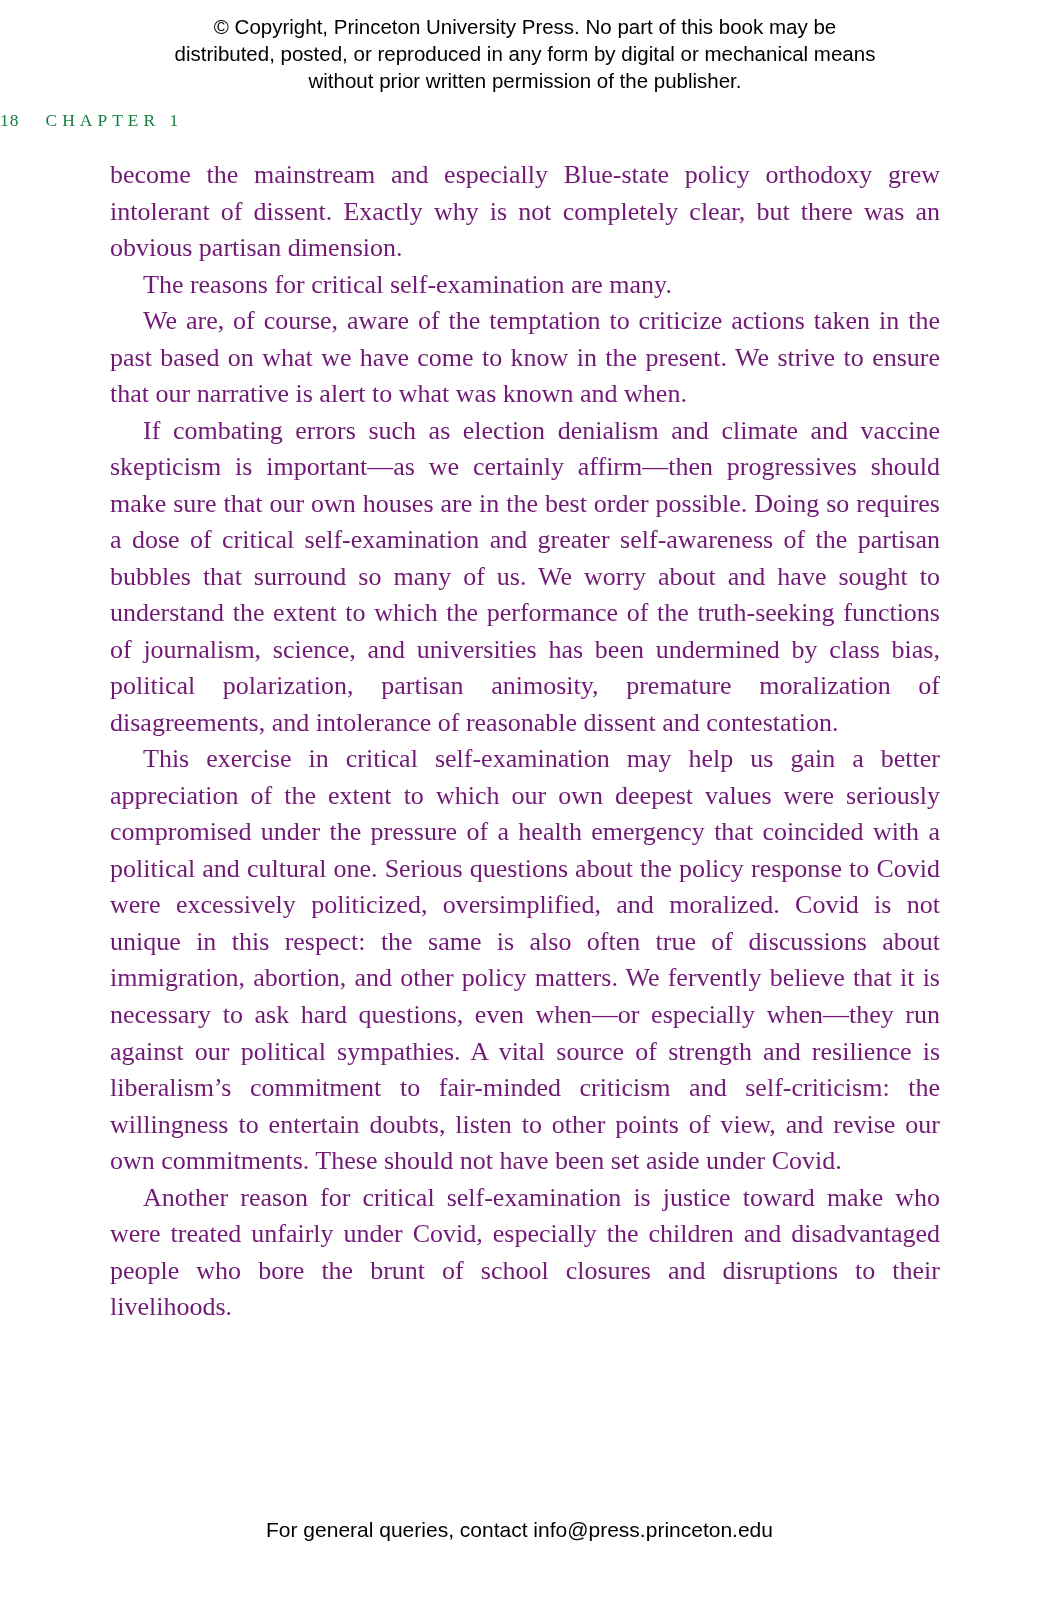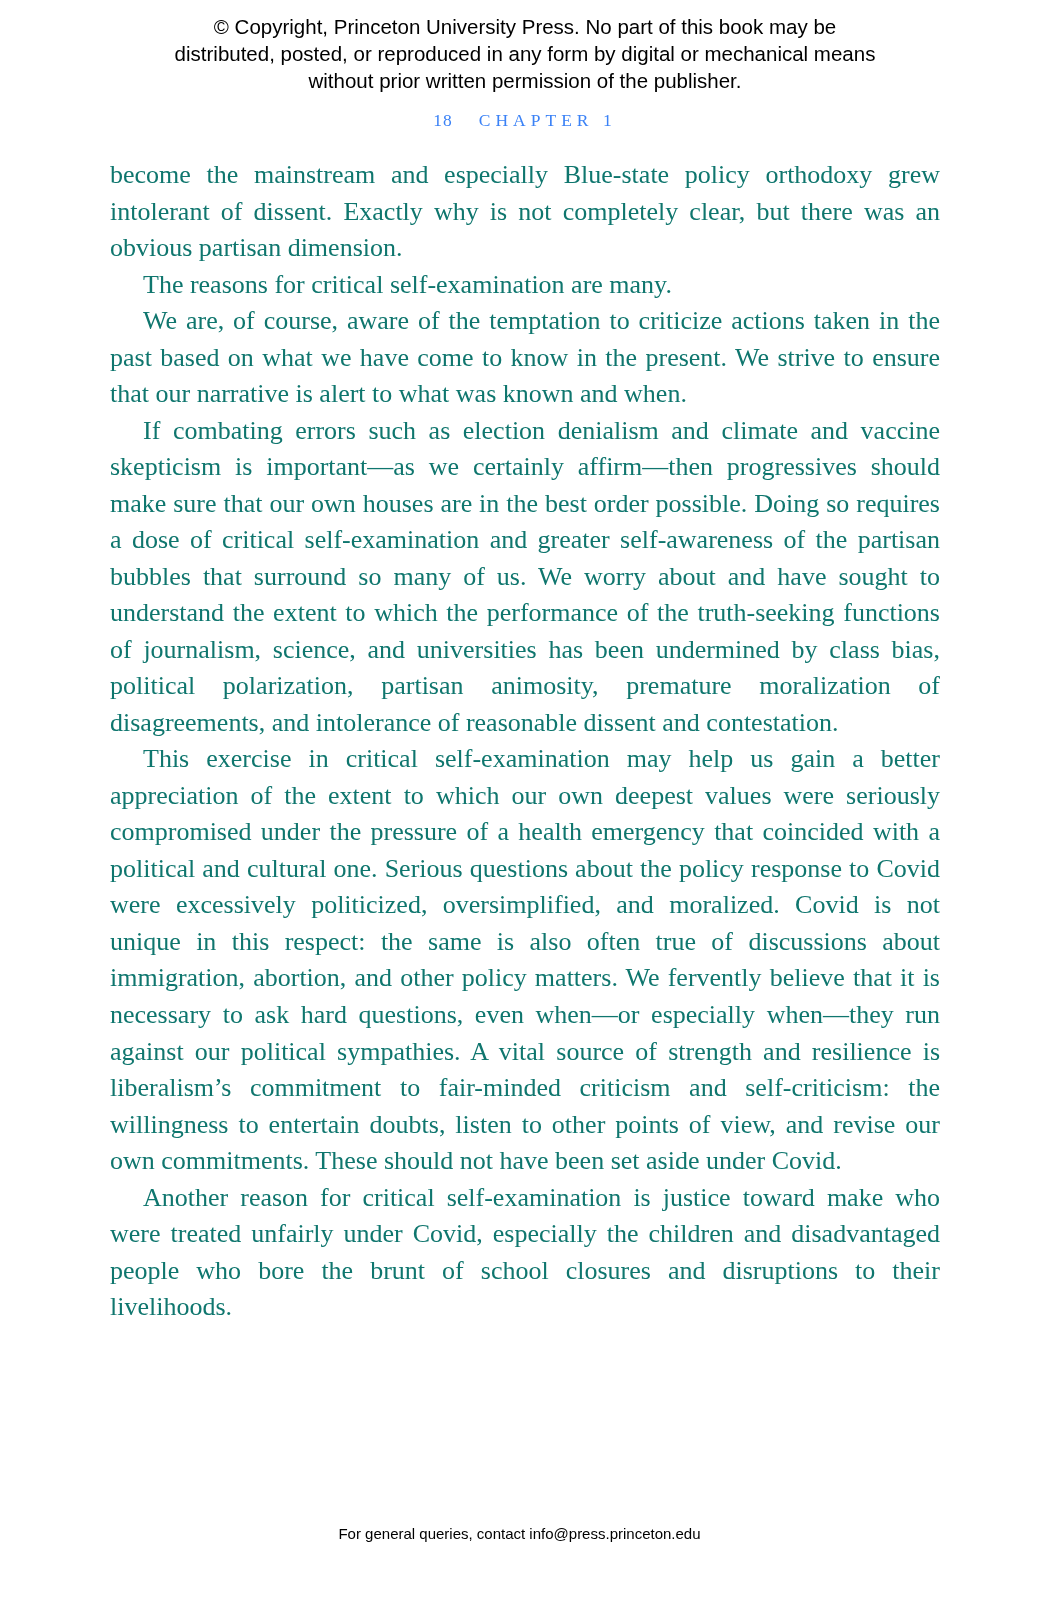--- a/index.html
+++ b/index.html
@@ -21,58 +21,57 @@
     font-size: 20.5px;
     line-height: 1.32;
     text-align: center;
     color: #000000;
     width: 720px;
     margin: 0 auto;
     padding-top: 13px;
   }
   .running-head {
     margin-top: 16px;
-    text-align: center;
     font-family: "Liberation Serif", serif;
     font-size: 17.5px;
-    color: #3b82f6;
+    color: #15803d;
   }
   .running-head .page-number {
     margin-right: 26px;
     letter-spacing: 1px;
   }
   .running-head .chapter-label {
     letter-spacing: 5px;
     font-variant: small-caps;
     text-transform: uppercase;
   }
   .body-text {
     margin-top: 26px;
     padding: 0 110px;
     font-family: "Liberation Serif", serif;
     font-size: 26px;
     line-height: 1.405;
     text-align: justify;
-    color: #0f766e;
+    color: #701a75;
   }
   .body-text p {
     margin: 0;
     padding: 0;
   }
   .body-text p.indent {
     text-indent: 33px;
   }
   .page-footer {
     position: absolute;
     left: 0;
     right: 11px;
     bottom: 58px;
     text-align: center;
     font-family: "Liberation Sans", sans-serif;
-    font-size: 15px;
+    font-size: 21px;
     color: #000000;
   }
 </style>
 </head>
 <body>
 
 <div class="page">
 
   <div class="copyright-notice">© Copyright, Princeton University Press. No part of this book may be distributed, posted, or reproduced in any form by digital or mechanical means without prior written permission of the publisher.</div>
 

